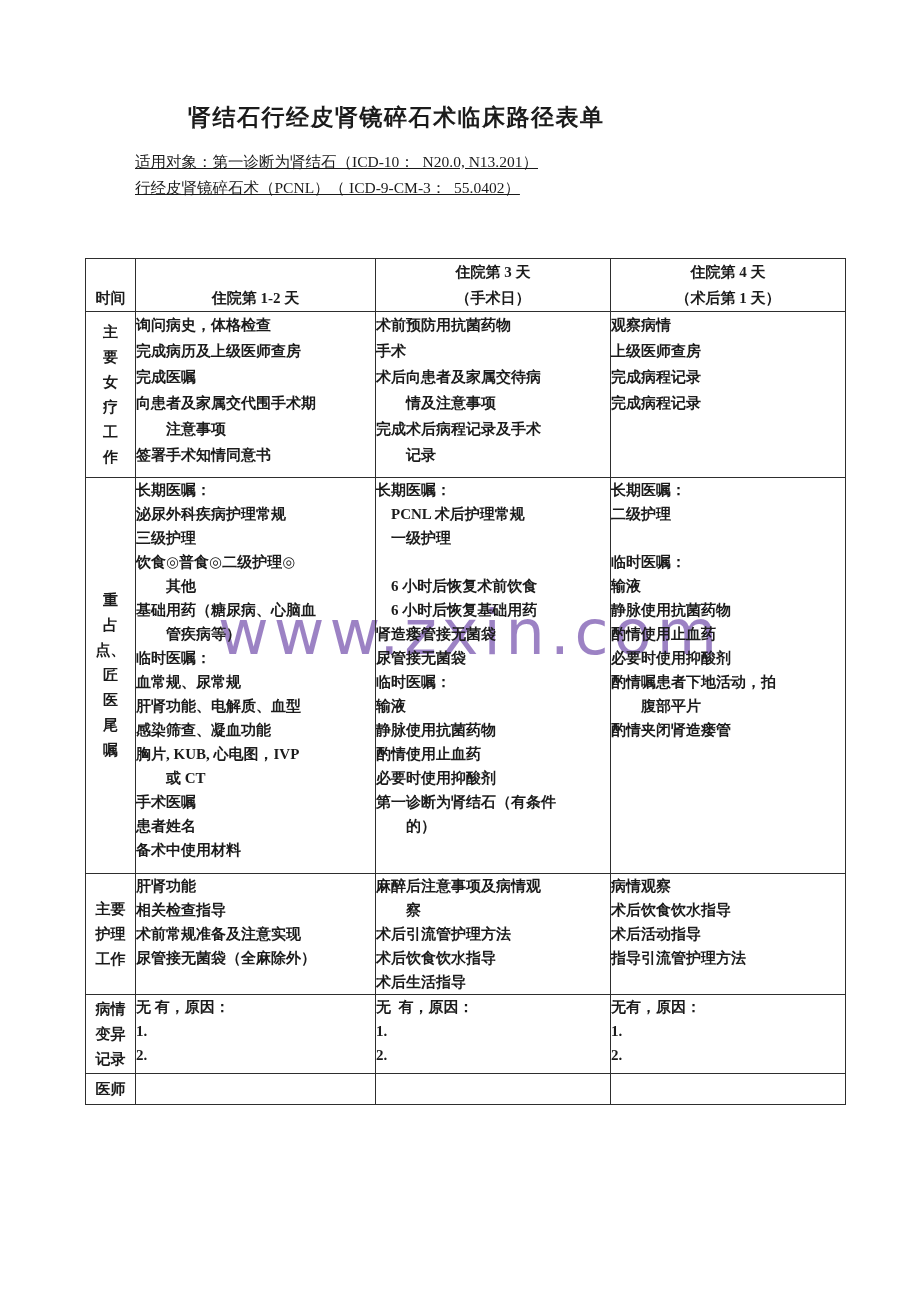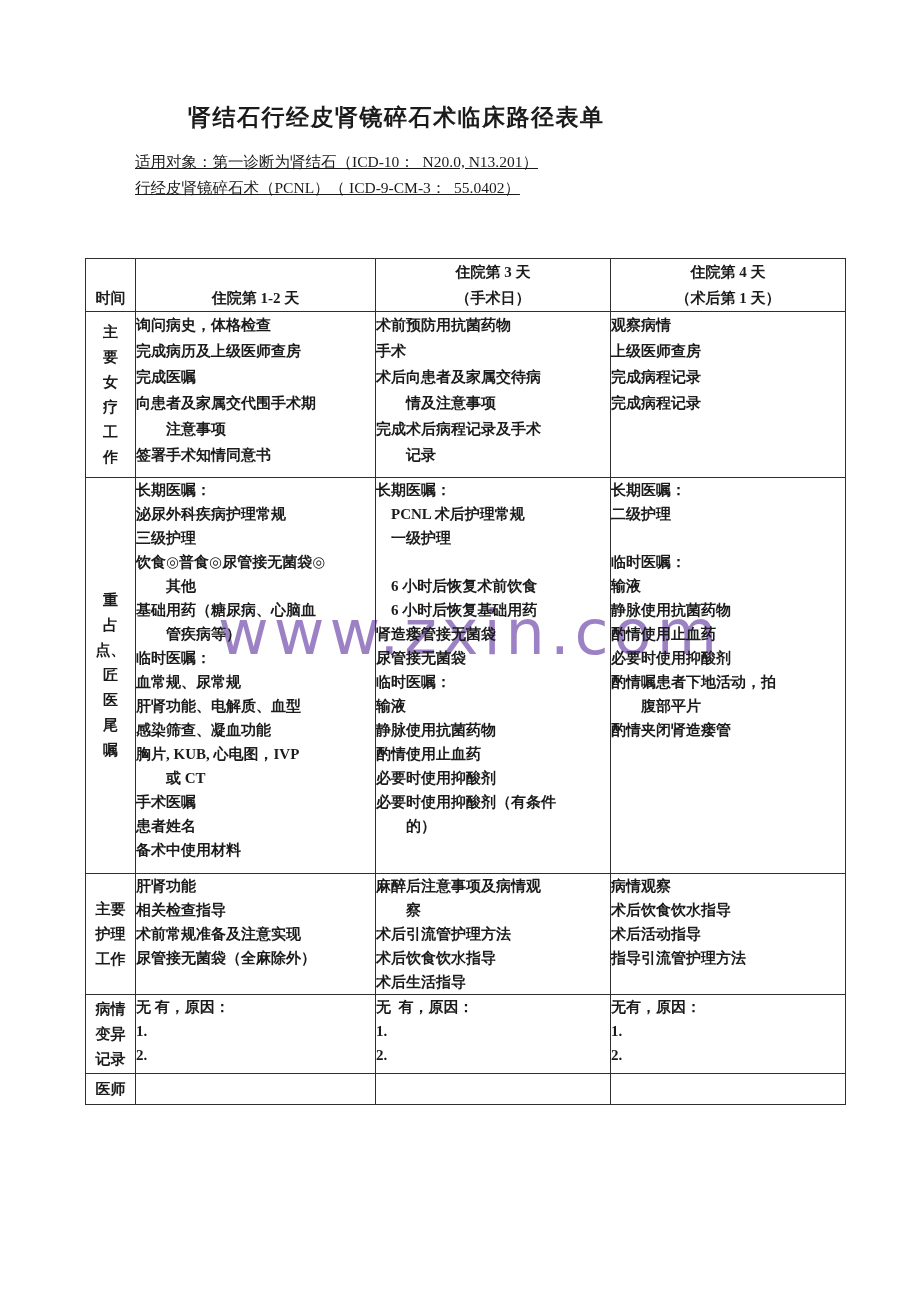--- a/index.html
+++ b/index.html
@@ -131,21 +131,21 @@
               <div class="lbl-line">匠</div>
               <div class="lbl-line">医</div>
               <div class="lbl-line">尾</div>
               <div class="lbl-line">嘱</div>
             </div>
           </td>
           <td class="content-cell">
             <div class="cell-line">长期医嘱：</div>
             <div class="cell-line">泌尿外科疾病护理常规</div>
             <div class="cell-line">三级护理</div>
-            <div class="cell-line">饮食◎普食◎尿管接无菌袋◎</div>
+            <div class="cell-line">饮食◎普食◎二级护理◎</div>
             <div class="cell-line">　　其他</div>
             <div class="cell-line">基础用药（糖尿病、心脑血</div>
             <div class="cell-line">　　管疾病等）</div>
             <div class="cell-line">临时医嘱：</div>
             <div class="cell-line">血常规、尿常规</div>
             <div class="cell-line">肝肾功能、电解质、血型</div>
             <div class="cell-line">感染筛查、凝血功能</div>
             <div class="cell-line">胸片, KUB, 心电图，IVP</div>
             <div class="cell-line">　　或 CT</div>
             <div class="cell-line">手术医嘱</div>
@@ -159,21 +159,21 @@
             <div class="cell-line">&nbsp;</div>
             <div class="cell-line">　6 小时后恢复术前饮食</div>
             <div class="cell-line">　6 小时后恢复基础用药</div>
             <div class="cell-line">肾造瘘管接无菌袋</div>
             <div class="cell-line">尿管接无菌袋</div>
             <div class="cell-line">临时医嘱：</div>
             <div class="cell-line">输液</div>
             <div class="cell-line">静脉使用抗菌药物</div>
             <div class="cell-line">酌情使用止血药</div>
             <div class="cell-line">必要时使用抑酸剂</div>
-            <div class="cell-line">必要时使用抑酸剂（有条件</div>
+            <div class="cell-line">第一诊断为肾结石（有条件</div>
             <div class="cell-line">　　的）</div>
           </td>
           <td class="content-cell">
             <div class="cell-line">长期医嘱：</div>
             <div class="cell-line">二级护理</div>
             <div class="cell-line">&nbsp;</div>
             <div class="cell-line">临时医嘱：</div>
             <div class="cell-line">输液</div>
             <div class="cell-line">静脉使用抗菌药物</div>
             <div class="cell-line">酌情使用止血药</div>

